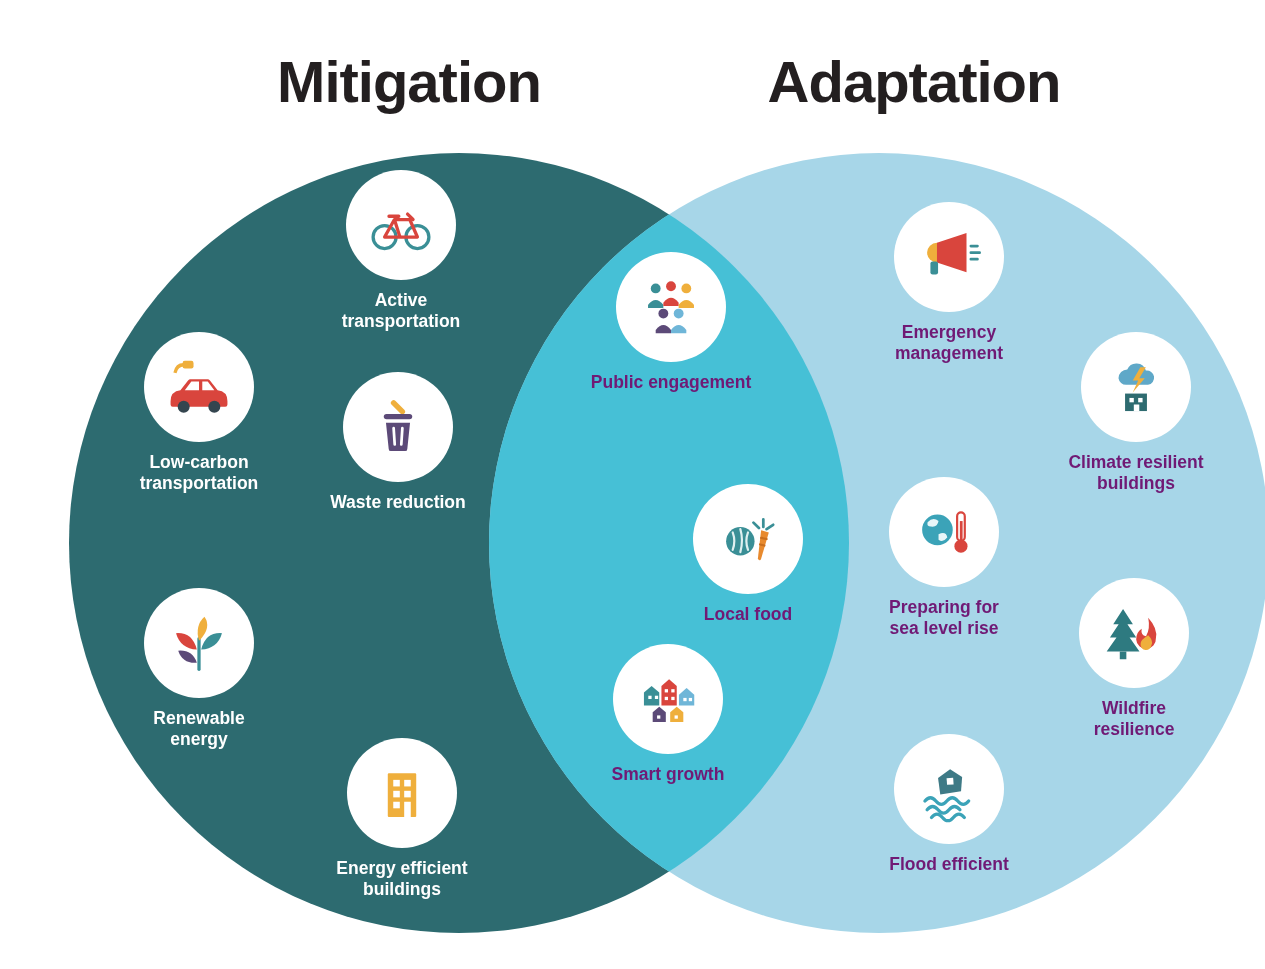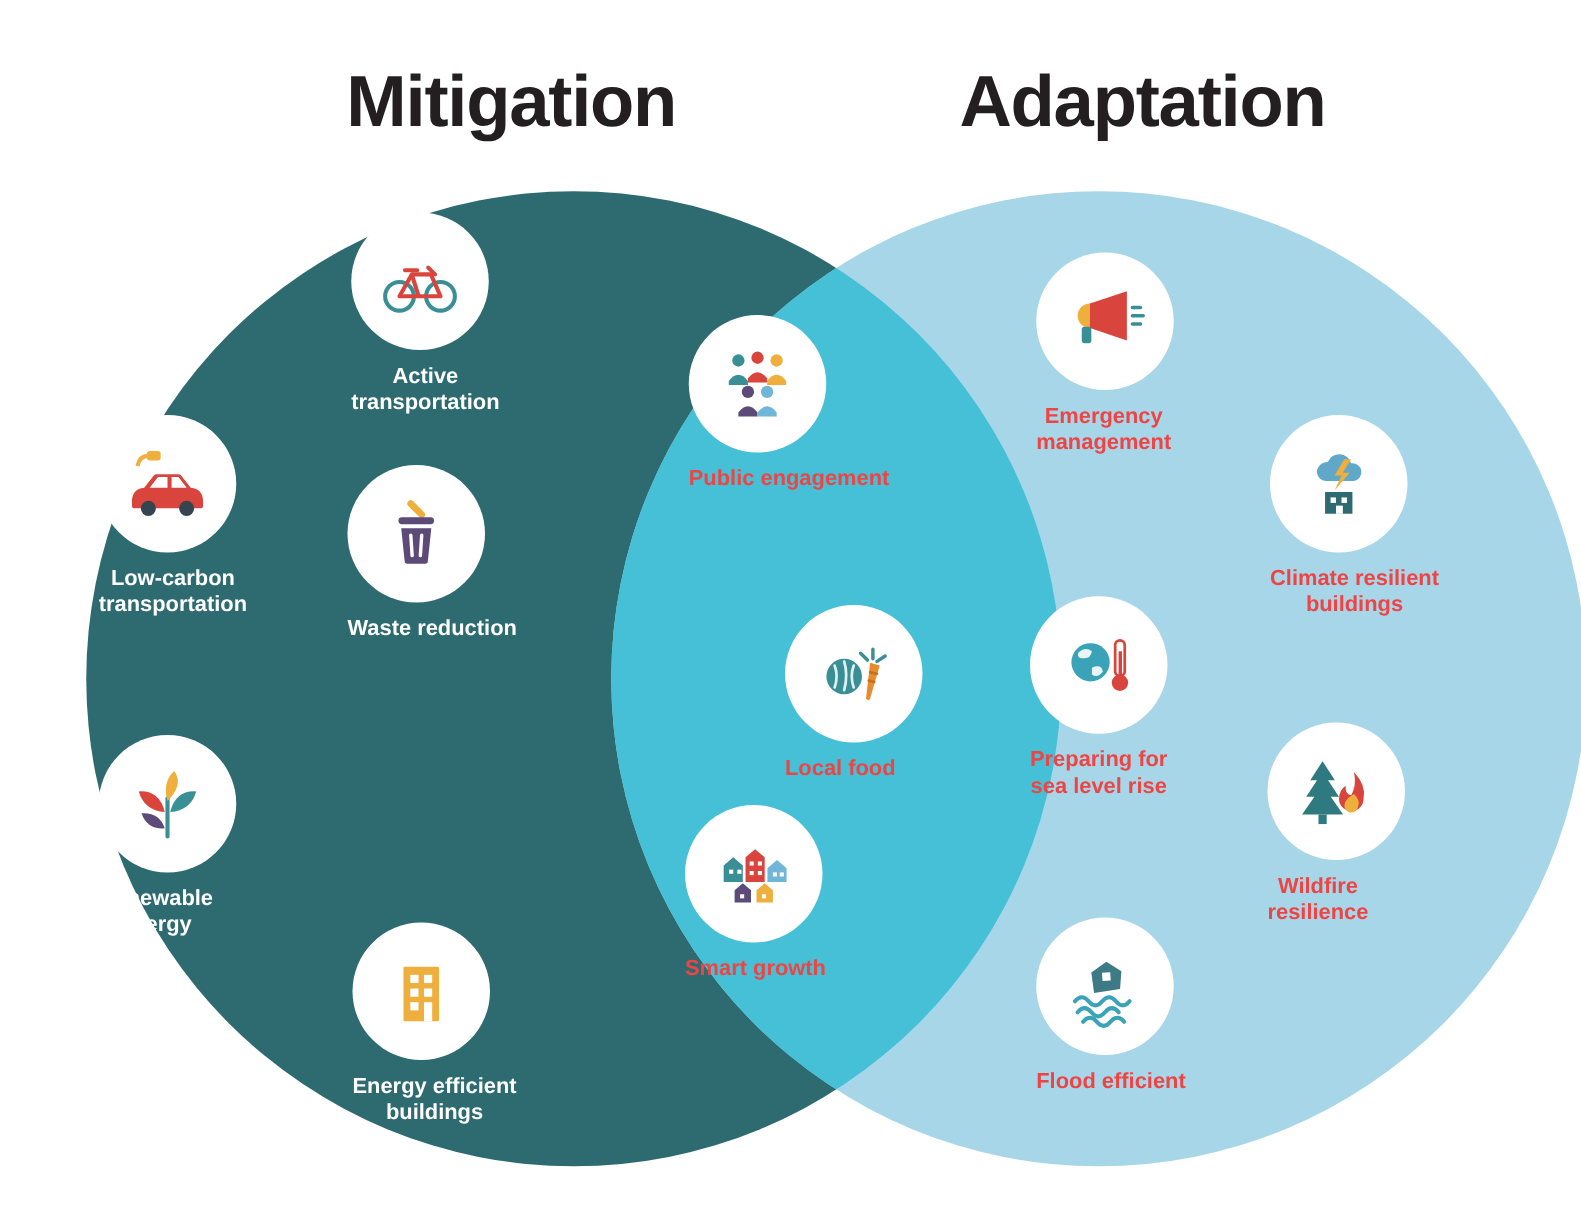--- a/index.html
+++ b/index.html
@@ -22,21 +22,21 @@
     color: #231F20;
     white-space: nowrap;
   }
   .title-left  { left: 373px; top: 48px; }
   .title-right { left: 878px; top: 48px; }
   .item {
     position: absolute;
     transform: translateX(-50%);
     display: flex;
     flex-direction: column;
-    align-items: flex-start;
+    align-items: center;
     gap: 10px;
     width: 240px;
   }
   .icon-circle {
     width: 110px;
     height: 110px;
     border-radius: 50%;
     background: #ffffff;
     display: flex;
     align-items: center;
@@ -44,21 +44,21 @@
   }
   .icon-circle svg { width: 70px; height: 70px; }
   .label {
     font-size: 17.5px;
     font-weight: bold;
     line-height: 1.2;
     text-align: center;
     white-space: pre-line;
   }
   .label-light { color: #ffffff; }
-  .label-dark  { color: #ef4444; }
+  .label-dark  { color: #701a75; }
 </style>
 </head>
 <body>
 
 <div class="stage">
 
   <svg class="venn-svg" width="1265" height="969">
     <defs>
       <clipPath id="clip-left">
           <circle cx="423" cy="543" r="390"></circle>

